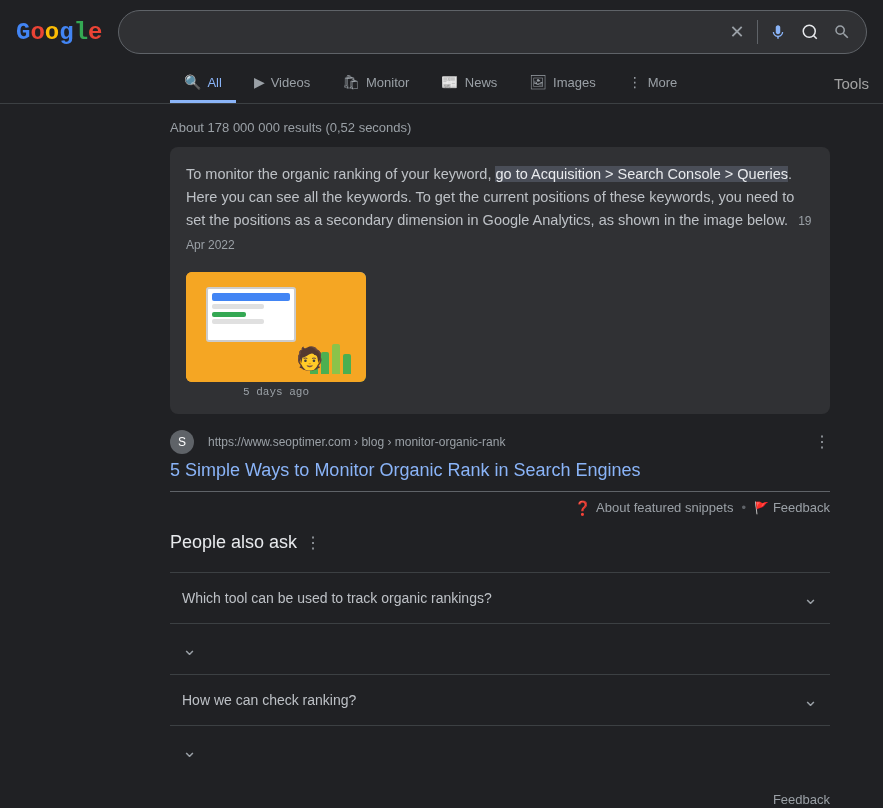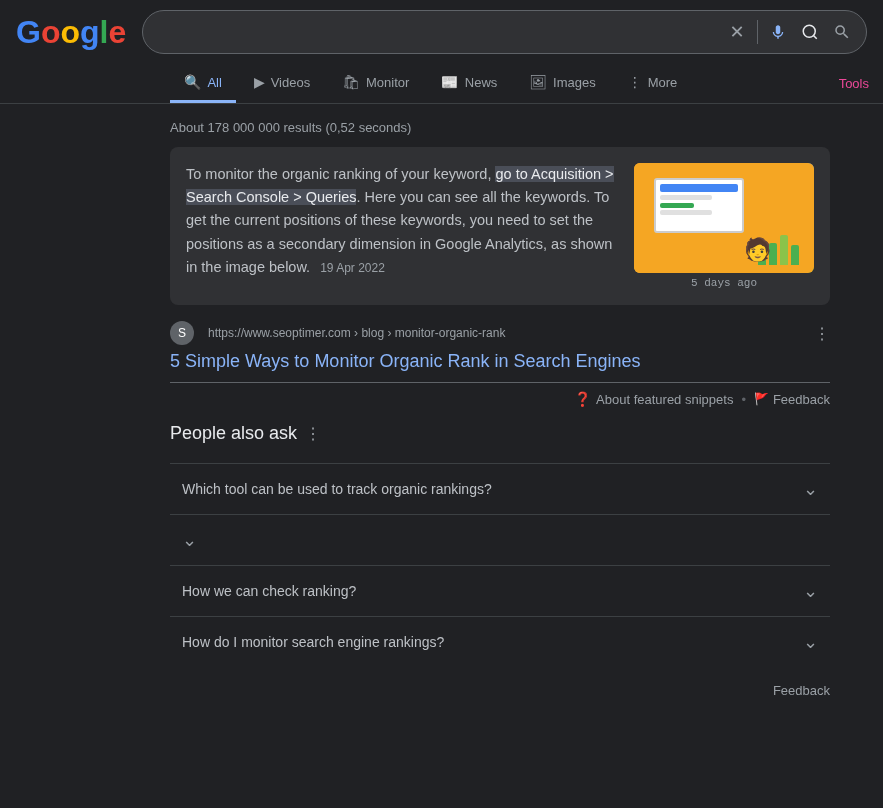--- a/index.html
+++ b/index.html
@@ -15,25 +15,26 @@
 
     
     .header {
       display: flex;
       align-items: center;
       padding: 10px 16px;
       background: #202124;
       gap: 16px;
     }
     .google-logo {
-      font-size: 32px;
+      font-size: 24px;
       font-weight: bold;
       color: #fff;
       white-space: nowrap;
       min-width: 80px;
+      font-family: Liberation Mono, monospace;
     }
     .google-logo span.g-blue { color: #4285f4; }
     .google-logo span.g-red { color: #ea4335; }
     .google-logo span.g-yellow { color: #fbbc04; }
     .google-logo span.g-green { color: #34a853; }
 
     .search-bar-wrapper {
       flex: 1;
       display: flex;
       align-items: center;
@@ -100,23 +101,23 @@
       white-space: nowrap;
     }
     .nav-item.active {
       color: #8ab4f8;
       border-bottom: 3px solid #8ab4f8;
     }
     .nav-item .nav-icon { font-size: 14px; }
     .tools-btn {
       margin-left: auto;
       padding: 10px 14px;
-      color: #ec4899;
-      cursor: pointer;
-      font-size: 13px;
+      color: #a3a3a3;
+      cursor: pointer;
+      font-size: 15px;
     }
 
     
     .results-area {
       padding: 8px 0 0 170px;
       max-width: 860px;
     }
 
     .results-count {
       color: #9aa0a6;
@@ -127,20 +128,21 @@
     
     .featured-snippet {
       background: #303134;
       border-radius: 8px;
       padding: 16px;
       margin-bottom: 16px;
       max-width: 660px;
       display: flex;
       gap: 16px;
       align-items: flex-start;
+      flex-direction: column;
     }
     .snippet-text-area {
       flex: 1;
     }
     .snippet-text {
       color: #bdc1c6;
       font-size: 14.5px;
       line-height: 1.6;
     }
     .snippet-highlight {
@@ -470,21 +472,20 @@
       <span class="paa-chevron">⌄</span>
     </div>
     <div class="paa-item">
       <span class="paa-chevron">⌄</span>
     </div>
     <div class="paa-item">
       <span>How we can check ranking?</span>
       <span class="paa-chevron">⌄</span>
     </div>
     <div class="paa-item">
-      <span>How do I monitor search engine rankings?</span>
       <span class="paa-chevron">⌄</span>
     </div>
   </div>
 
   <div class="bottom-feedback">
     <button class="feedback-btn">Feedback</button>
   </div>
 
 </div>
 

